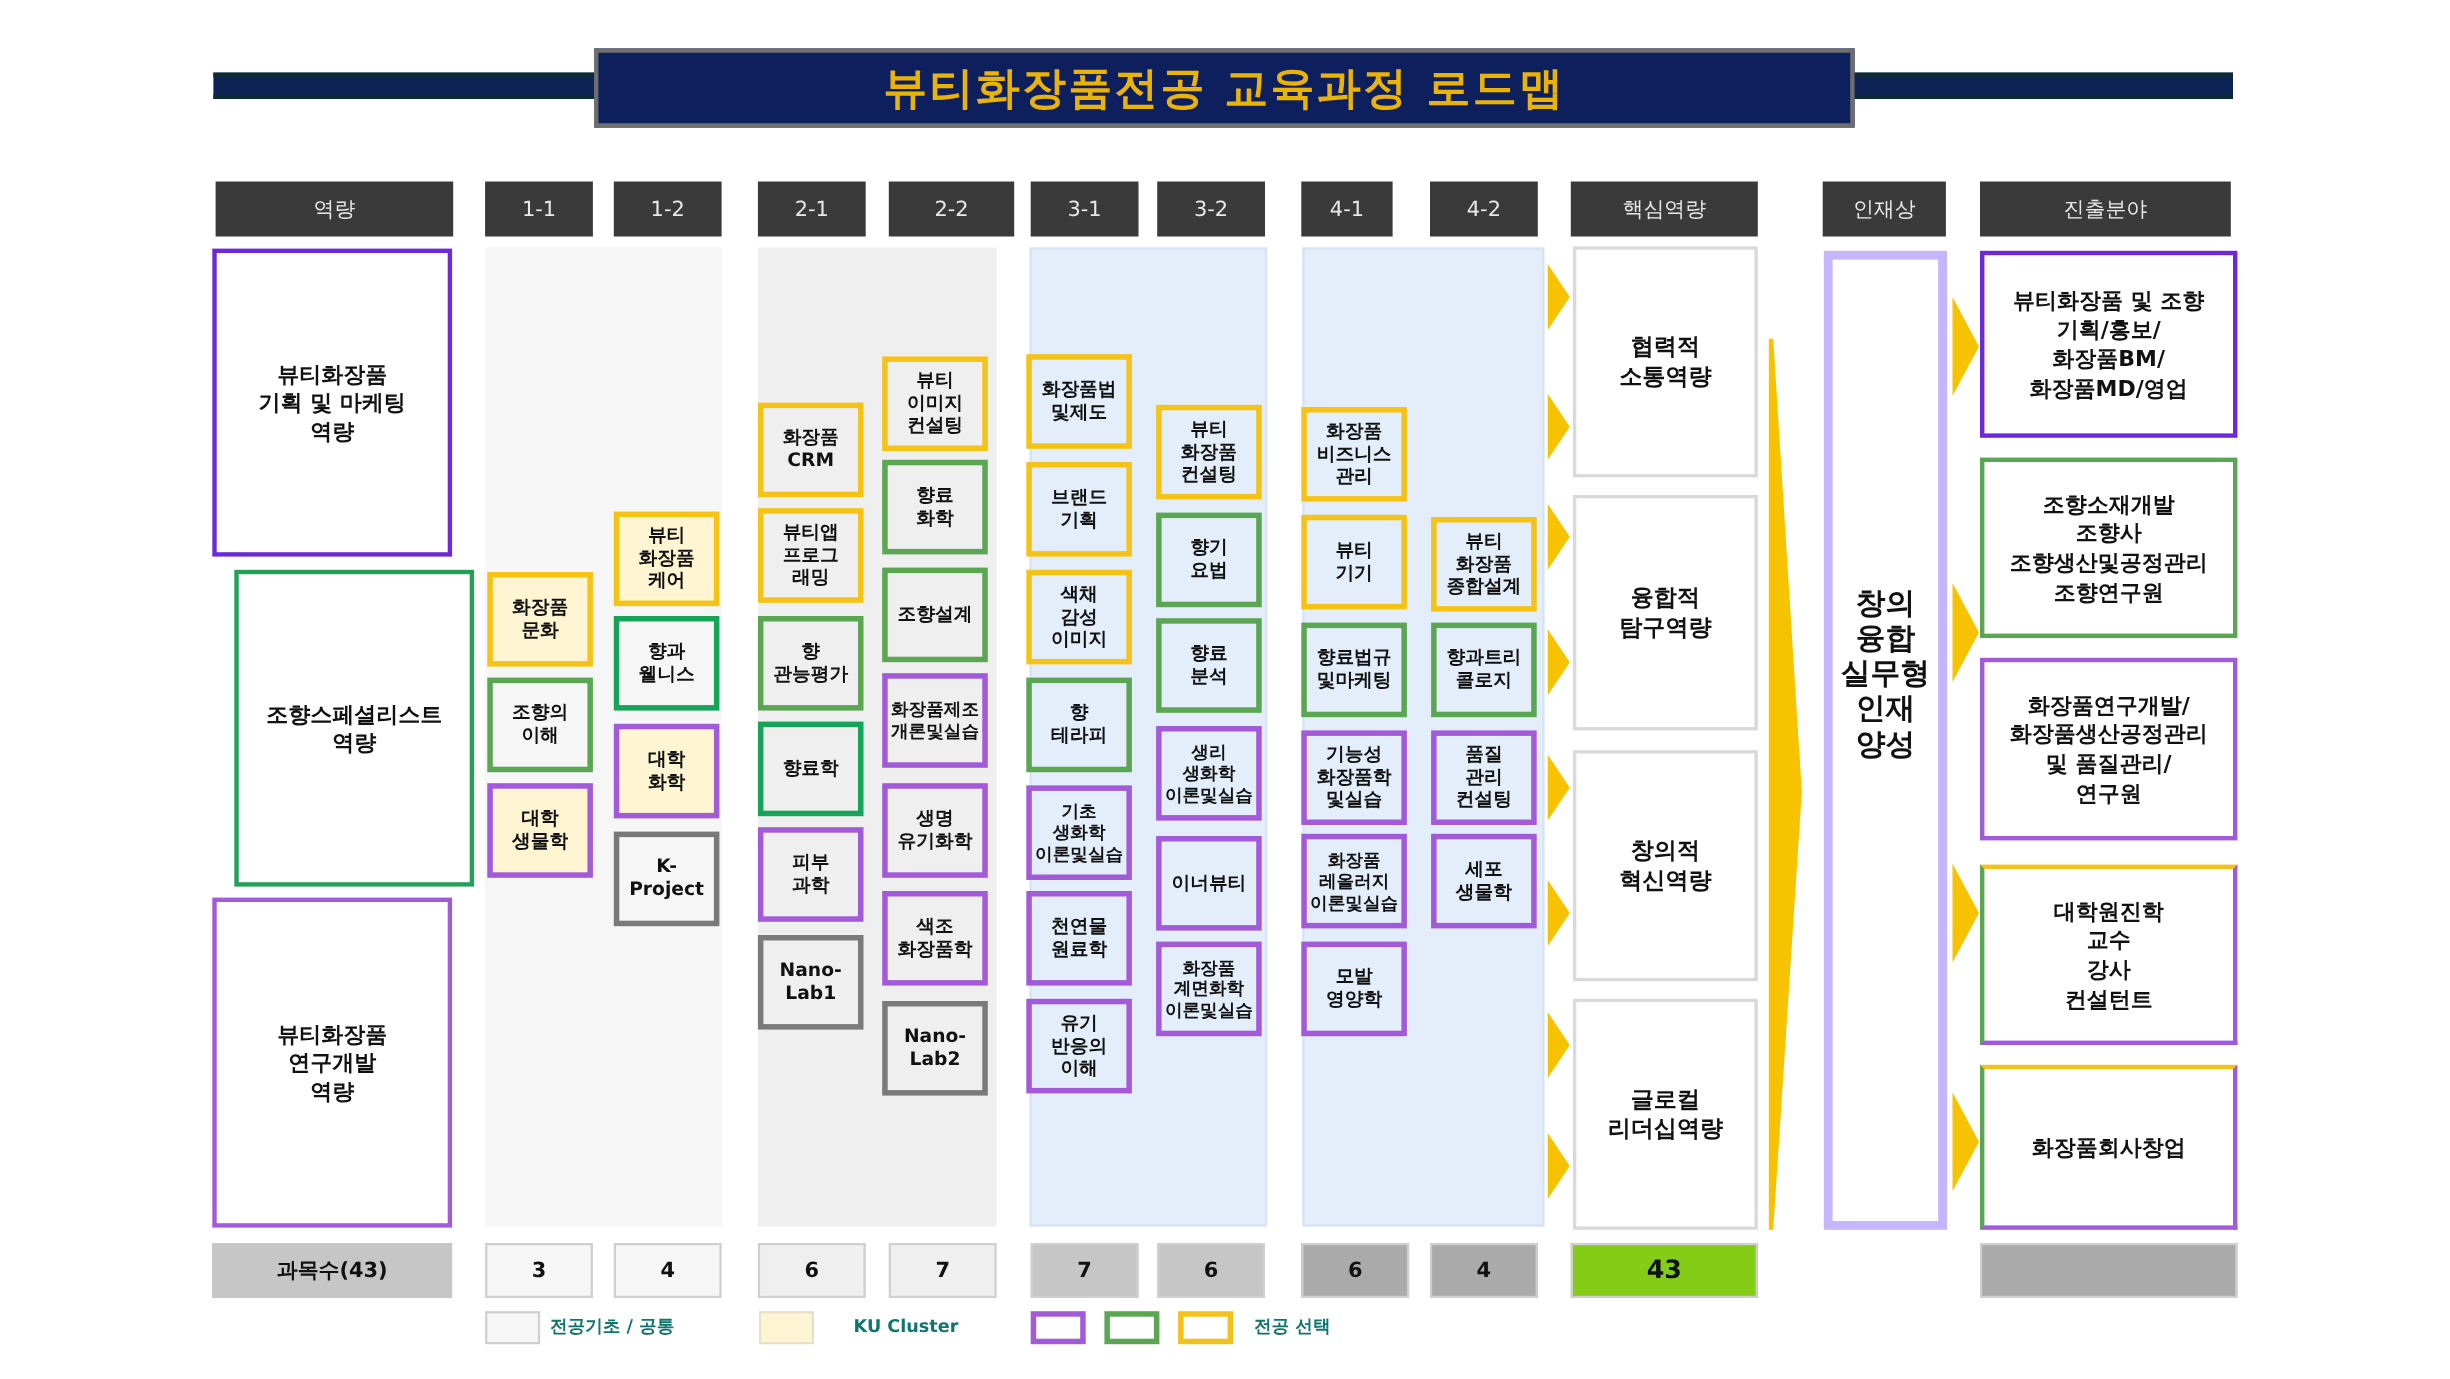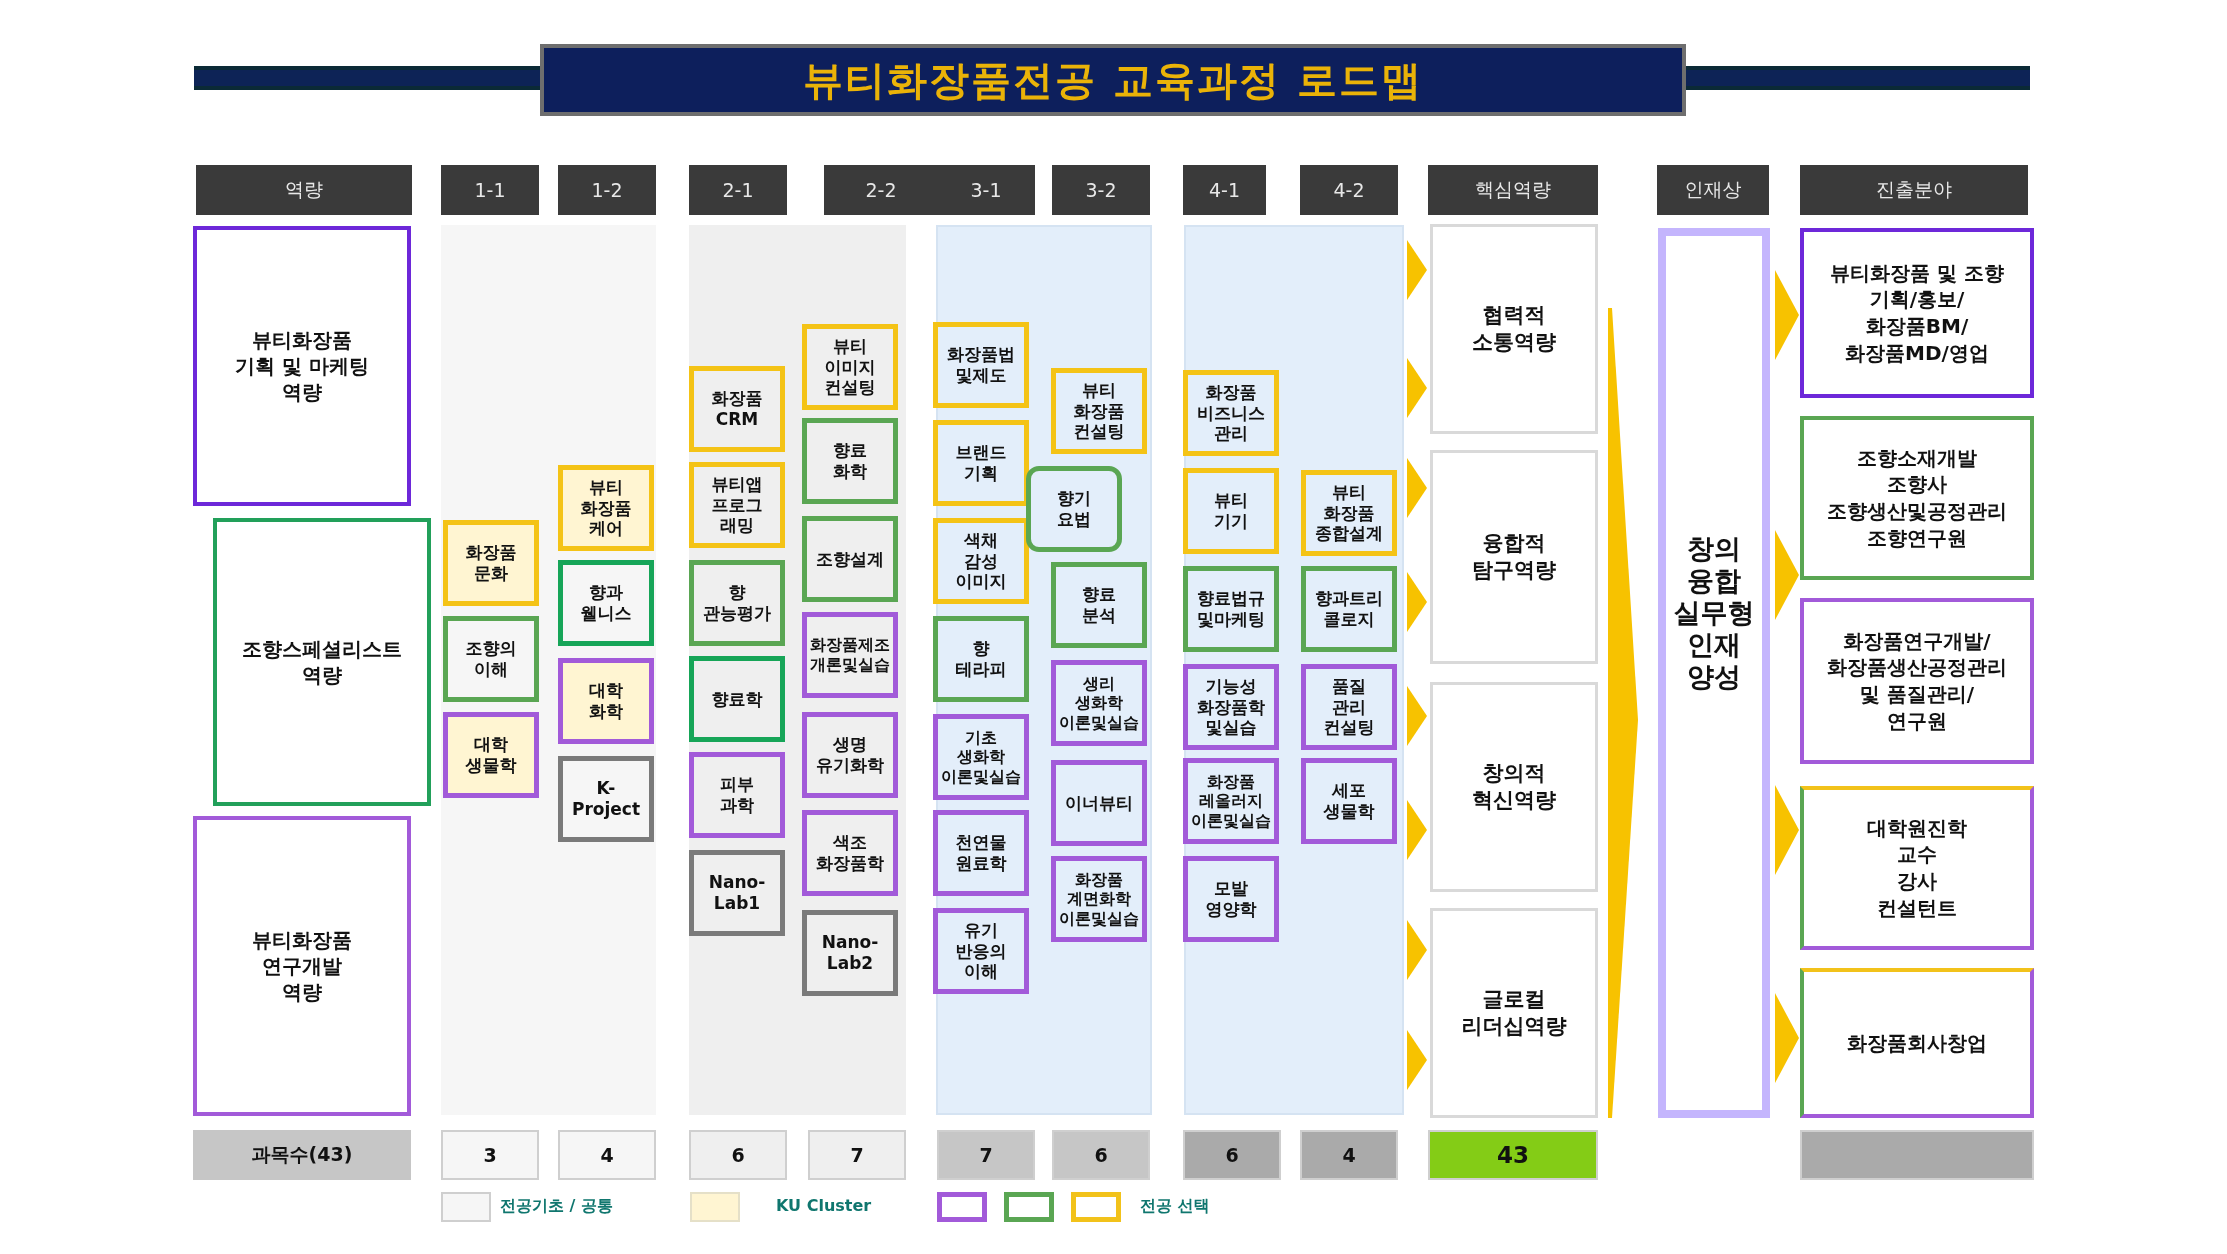--- a/index.html
+++ b/index.html
@@ -67,21 +67,21 @@
 
 <div class="title-bar"></div>
 <div class="title-box">
   <span>뷰티화장품전공 교육과정 로드맵</span>
 </div>
 
 <div class="hdr" style="left:196px;width:216px;">역량</div>
 <div class="hdr" style="left:441px;width:98px;">1-1</div>
 <div class="hdr" style="left:558px;width:98px;">1-2</div>
 <div class="hdr" style="left:689px;width:98px;">2-1</div>
-<div class="hdr" style="left:808px;width:114px;margin-left:16px;">2-2</div>
+<div class="hdr" style="left:808px;width:114px;">2-2</div>
 <div class="hdr" style="left:937px;width:98px;">3-1</div>
 <div class="hdr" style="left:1052px;width:98px;">3-2</div>
 <div class="hdr" style="left:1183px;width:83px;">4-1</div>
 <div class="hdr" style="left:1300px;width:98px;">4-2</div>
 <div class="hdr" style="left:1428px;width:170px;">핵심역량</div>
 <div class="hdr" style="left:1657px;width:112px;">인재상</div>
 <div class="hdr" style="left:1800px;width:228px;">진출분야</div>
 
 <div class="colbg bg-y1" style="left:441px;width:215px;"></div>
 <div class="colbg bg-y2" style="left:689px;width:217px;"></div>
@@ -156,21 +156,21 @@
 이론및실습</div>
 <div class="course c-p" style="left:933px;top:810px;height:86px;">천연물
 원료학</div>
 <div class="course c-p" style="left:933px;top:908px;height:86px;">유기
 반응의
 이해</div>
 
 <div class="course c-y" style="left:1051px;top:368px;height:86px;">뷰티
 화장품
 컨설팅</div>
-<div class="course c-g" style="left:1026px;top:466px;height:86px;border-radius:13px;">향기
+<div class="course c-g" style="left:1051px;top:466px;height:86px;">향기
 요법</div>
 <div class="course c-g" style="left:1051px;top:562px;height:86px;">향료
 분석</div>
 <div class="course c-p" style="left:1051px;top:660px;height:86px;font-size:16px;">생리
 생화학
 이론및실습</div>
 <div class="course c-p" style="left:1051px;top:760px;height:86px;">이너뷰티</div>
 <div class="course c-p" style="left:1051px;top:856px;height:86px;font-size:16px;">화장품
 계면화학
 이론및실습</div>

